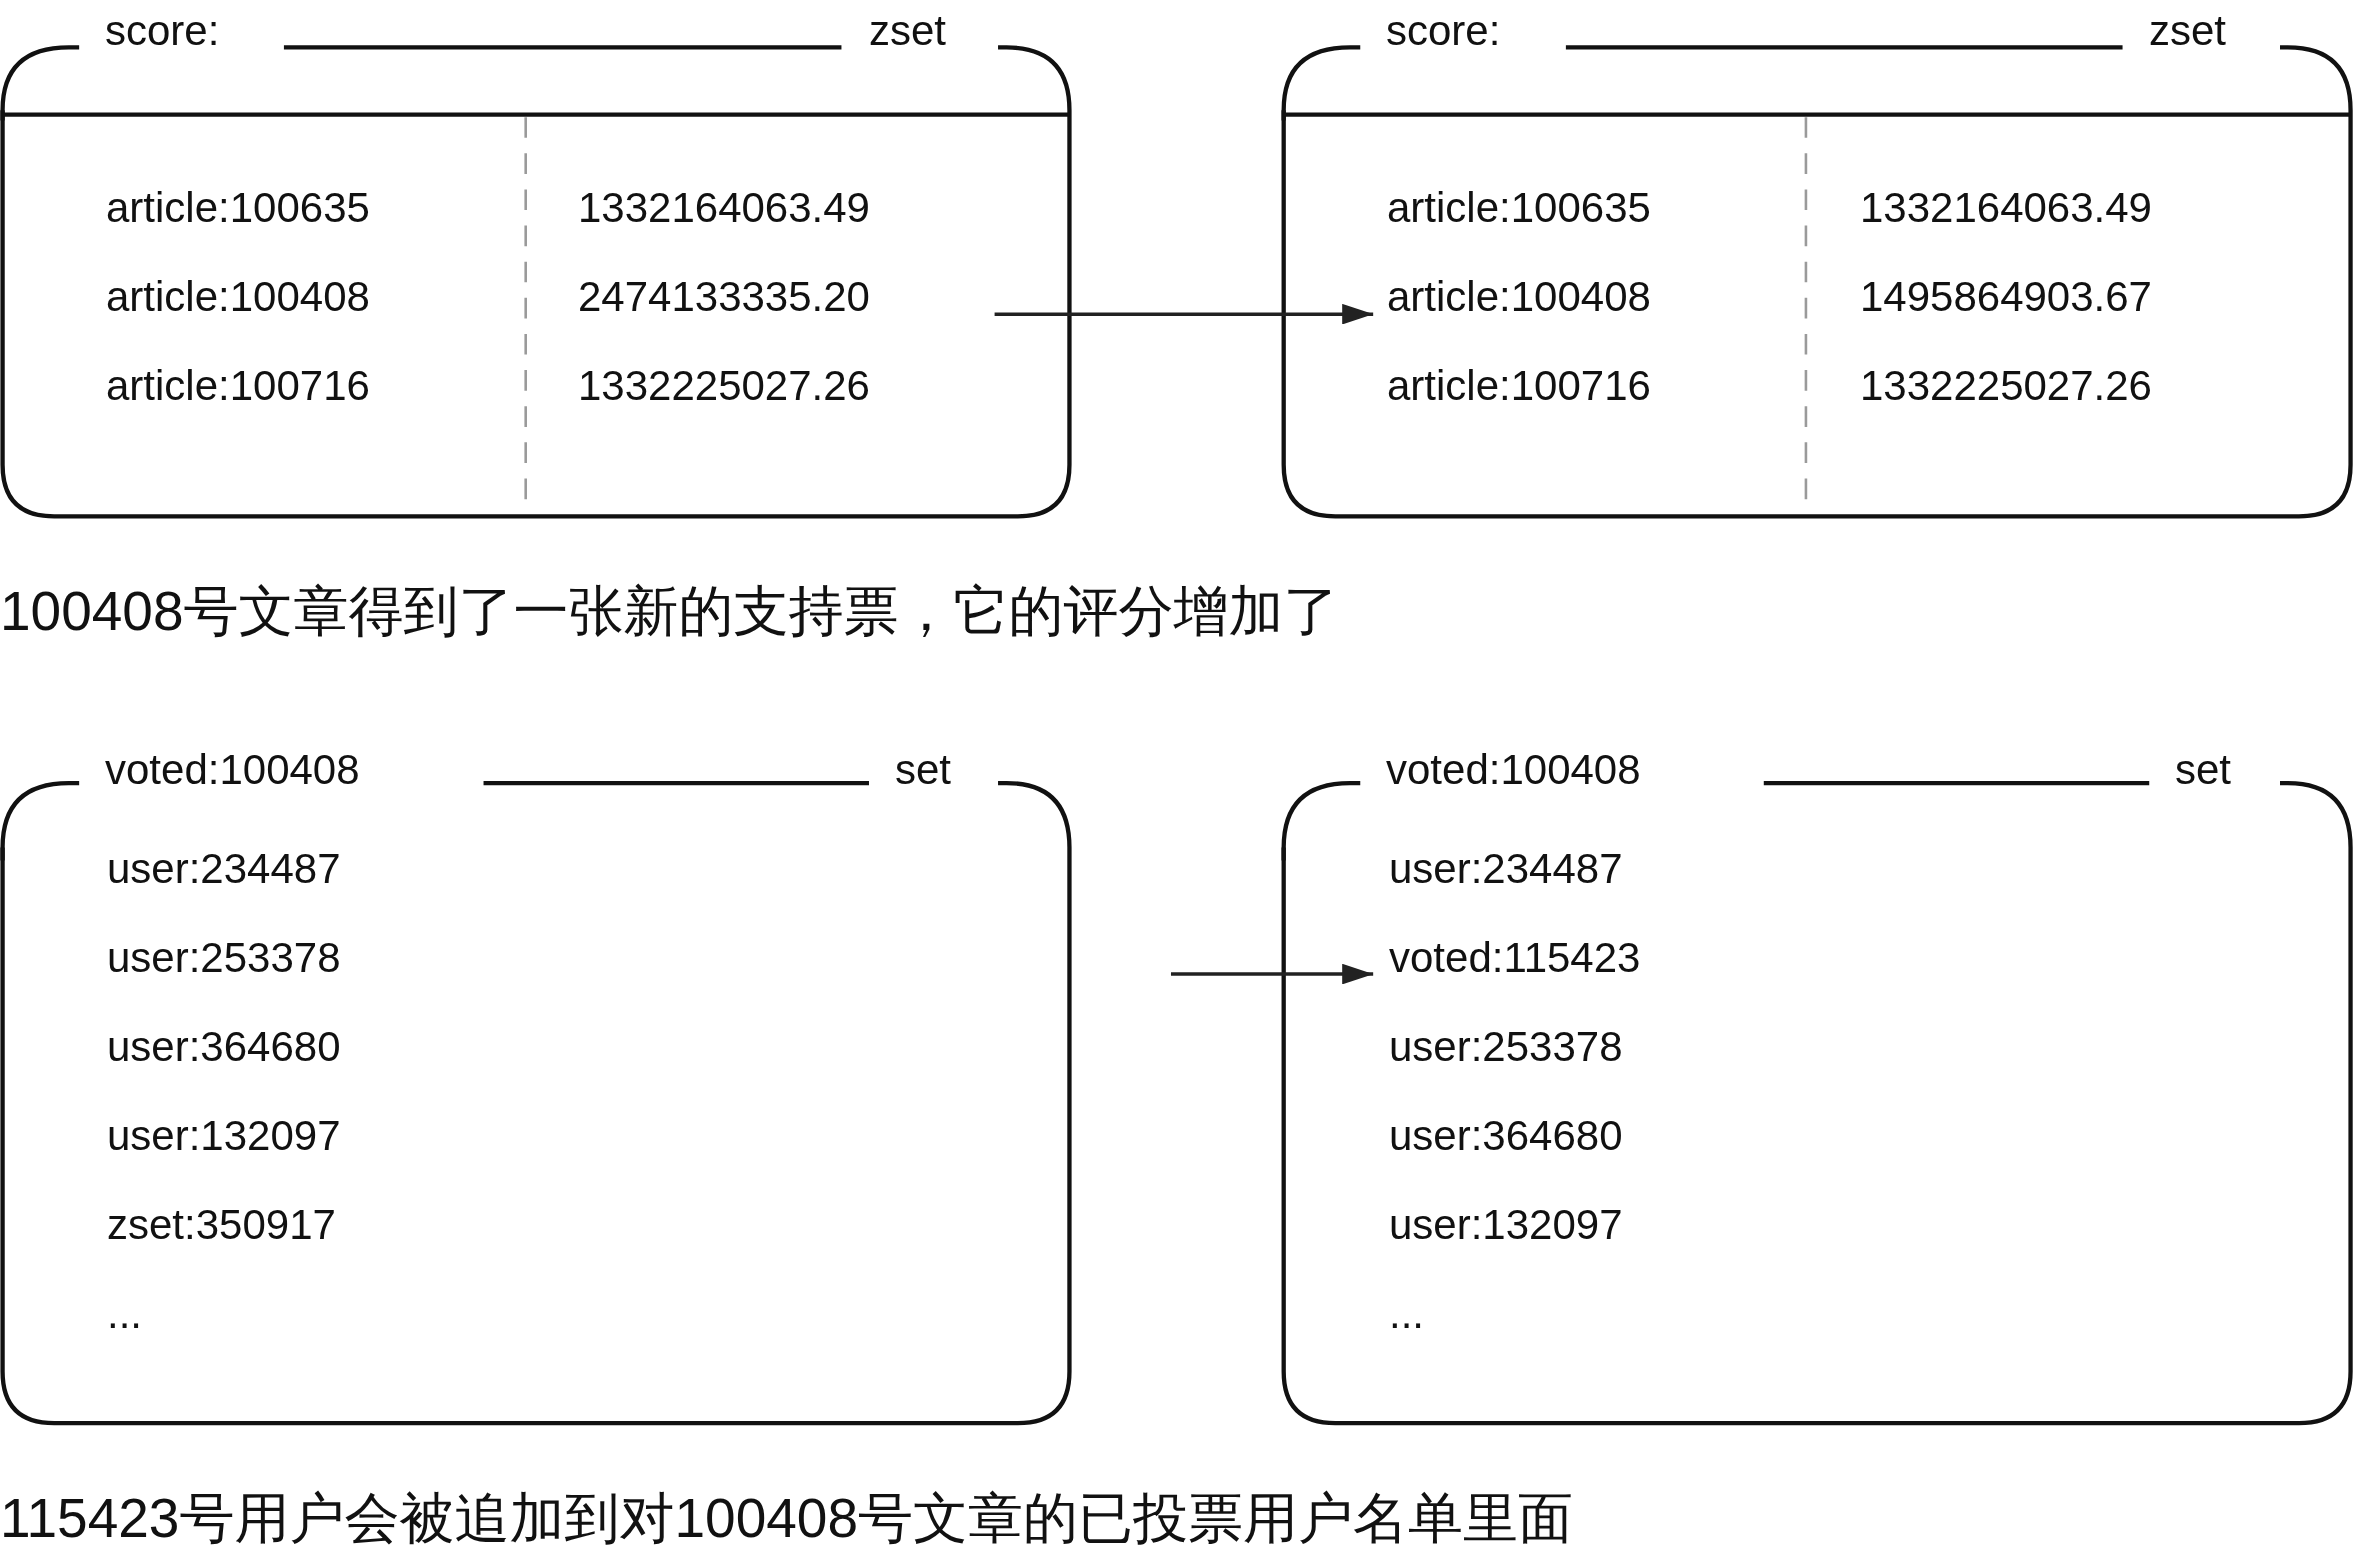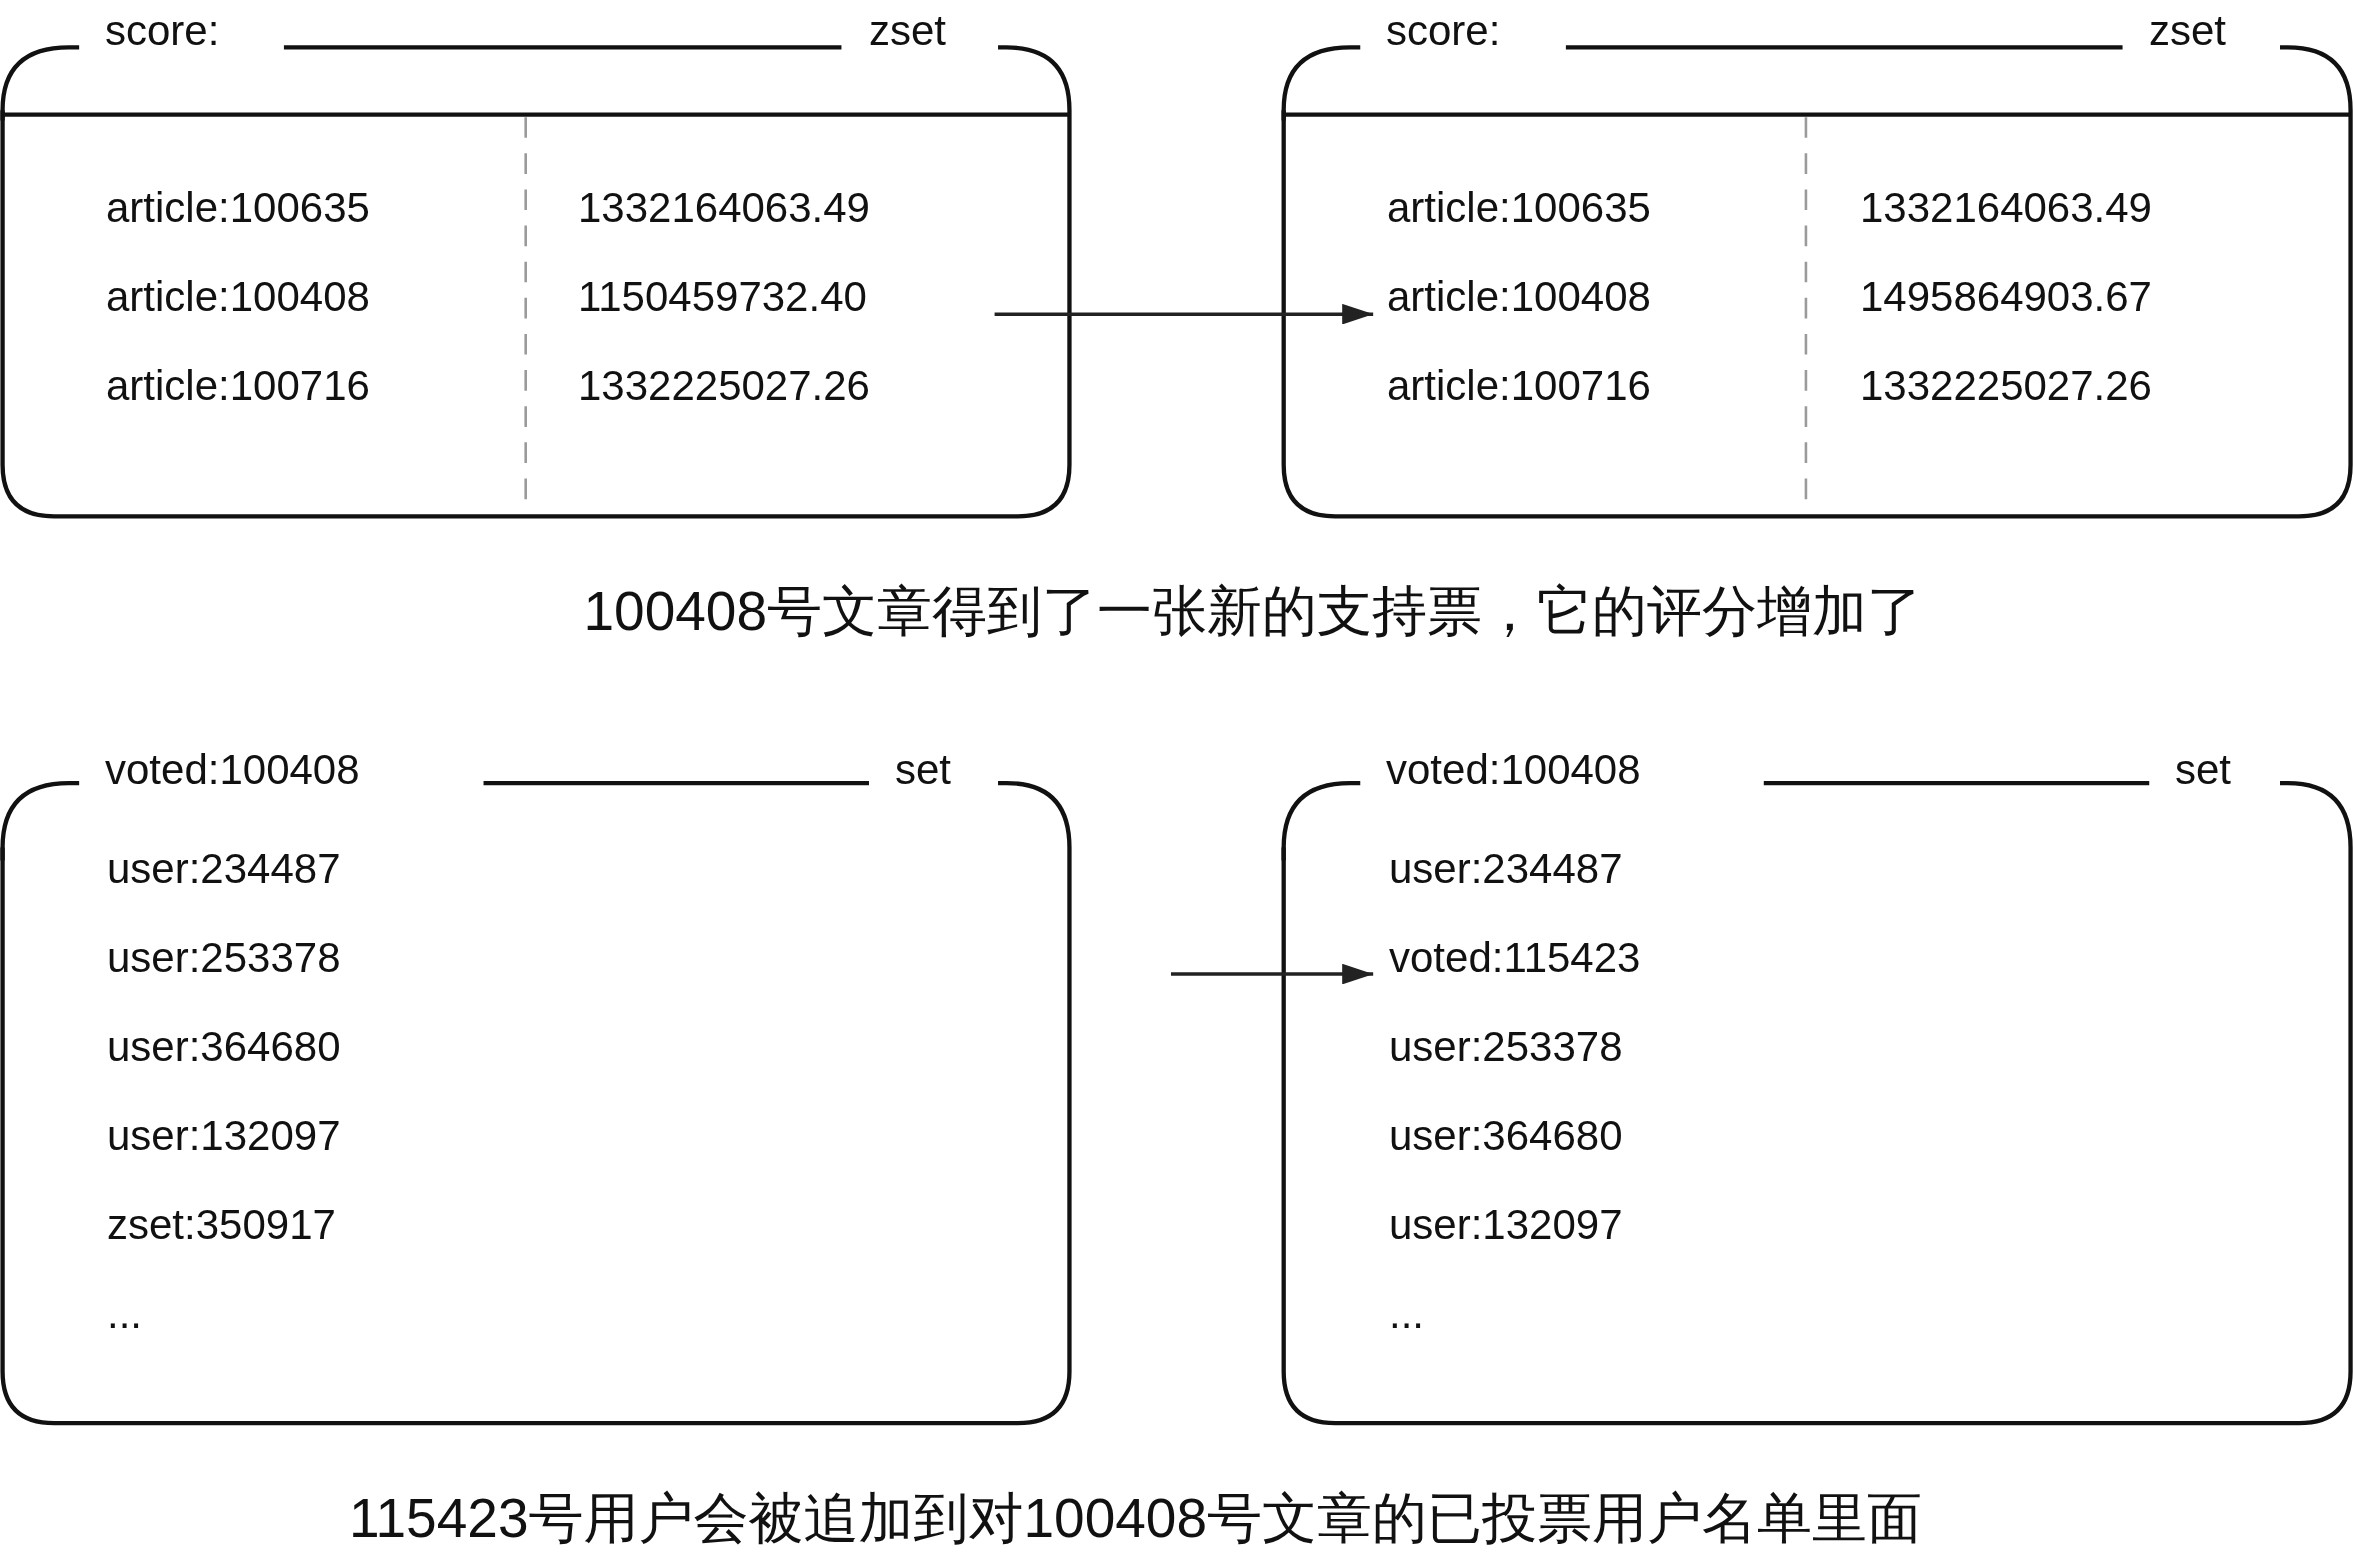--- a/index.html
+++ b/index.html
@@ -1,21 +1,21 @@
 <!DOCTYPE html>
 <html style="font-size:13.8px"><head>
 <meta charset="utf-8">
 <style>
   html, body { margin: 0; padding: 0; background: #ffffff; }
   body { width: 2354px; height: 1561px; position: relative; overflow: hidden;
          font-family: "Liberation Sans", "DejaVu Sans", sans-serif; color: #111; }
   svg.frame { position: absolute; left: 0; top: 0; width: 2354px; height: 1561px; }
   .t { position: absolute; font-size: 42px; line-height: 1; white-space: nowrap; letter-spacing: 0; }
   
-  .cap { position: absolute; font-size: 55px; line-height: 1; white-space: nowrap; width: 1906px; left: 16px; text-align: right; }
+  .cap { position: absolute; font-size: 55px; line-height: 1; white-space: nowrap; width: 1906px; left: 0; text-align: left; }
 </style>
 </head>
 <body>
 
 <svg class="frame" viewBox="0 0 2736 1814">
   <defs>
     <marker id="arrowhead" viewBox="0 0 12 10" refX="11" refY="5" markerWidth="12" markerHeight="10" markerUnits="userSpaceOnUse" orient="auto">
       <path d="M0,0 L12,5 L0,10 z" fill="#222"></path>
     </marker>
     <marker id="arrowhead-big" viewBox="0 0 36 24" refX="36" refY="12" markerWidth="36" markerHeight="24" markerUnits="userSpaceOnUse" orient="auto">
@@ -61,21 +61,21 @@
 
 <div class="t" style="left:105px; top:10.3px;">score:</div>
 <div class="t" style="left:869px; top:10.3px;">zset</div>
 
 <div>
   <div class="t" style="left:106px; top:187px;">article:100635</div>
   <div class="t" style="left:578px; top:187px;">1332164063.49</div>
 </div>
 <div>
   <div class="t" style="left:106px; top:276px;">article:100408</div>
-  <div class="t" style="left:578px; top:276px;">1150459732.40</div>
+  <div class="t" style="left:578px; top:276px;">2474133335.20</div>
 </div>
 <div>
   <div class="t" style="left:106px; top:365px;">article:100716</div>
   <div class="t" style="left:578px; top:365px;">1332225027.26</div>
 </div>
 
 <div class="t" style="left:1386px; top:10.3px;">score:</div>
 <div class="t" style="left:2149px; top:10.3px;">zset</div>
 
 <div>

